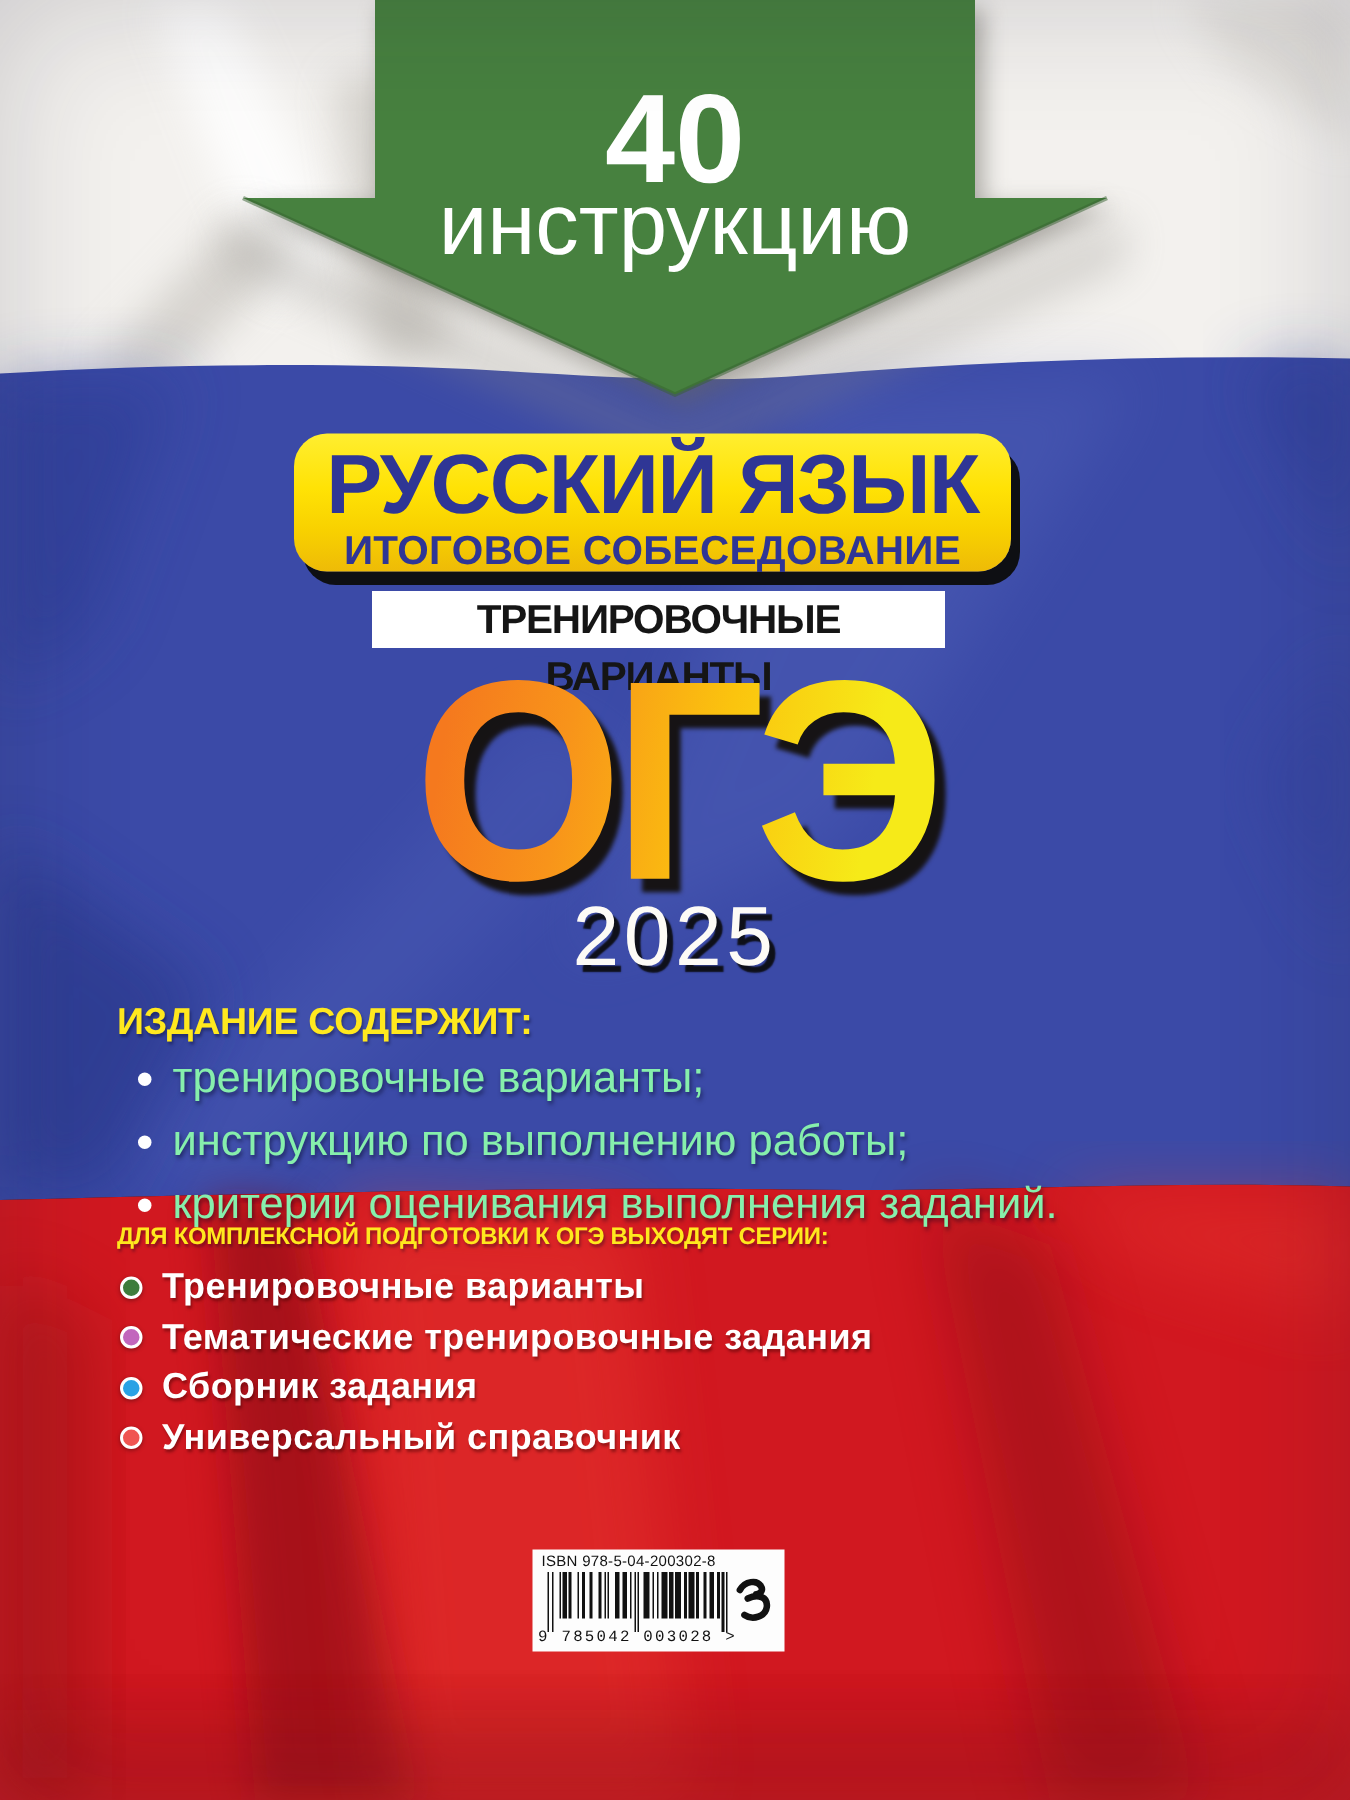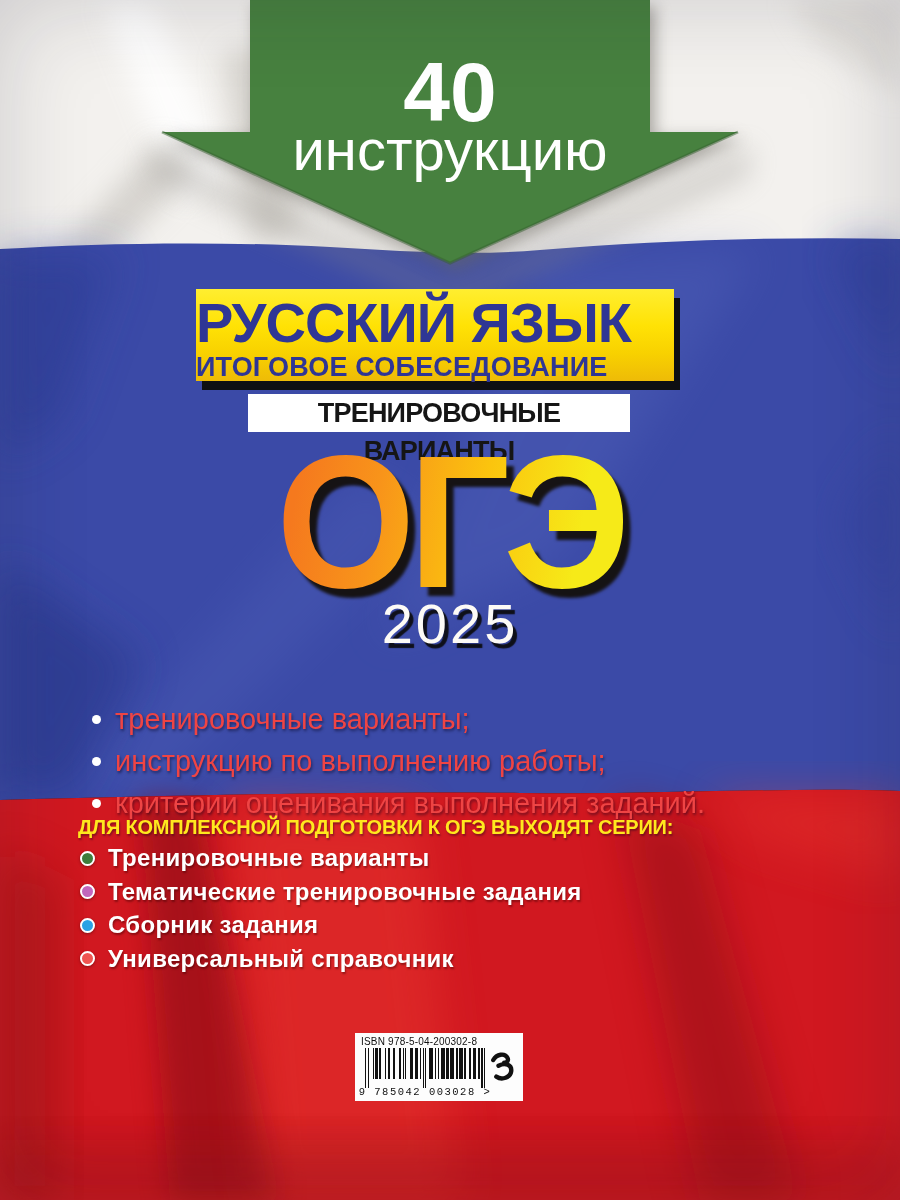--- a/index.html
+++ b/index.html
@@ -14,21 +14,21 @@
 
   
   .badge-number{top:50px;font-size:84px;line-height:1;font-weight:700;color:#fff;}
   .badge-label{top:121px;font-size:58px;line-height:1;font-weight:400;color:#fff;}
 
   
   .title-banner{
     left:196px;top:289px;width:478px;height:92px;
     background:linear-gradient(180deg,#ffee30 0%,#ffe205 40%,#f8d100 70%,#eebb07 100%);
     box-shadow:6px 9px 0 rgba(12,12,12,.96);
-    text-align:left;padding-top:5px;
+    text-align:center;padding-top:5px;border-radius:22px;
   }
   .title-line1{font-size:56px;line-height:58px;font-weight:800;letter-spacing:-1px;color:#2f3695;}
   .title-line2{font-size:27px;line-height:28px;font-weight:800;letter-spacing:.2px;color:#2f3695;margin-top:1px;}
 
   .subtitle-strip{
     left:248px;top:394px;width:382px;height:38px;background:#fff;
     text-align:center;line-height:38px;font-size:27px;font-weight:800;
     letter-spacing:-.8px;color:#151515;
   }
 
@@ -45,23 +45,23 @@
   }
 
   .section-heading{
     font-size:25px;font-weight:800;color:#ffe81e;letter-spacing:-.2px;
     text-shadow:1px 2px 2px rgba(0,0,30,.35);white-space:nowrap;
   }
   #contains-heading{left:78px;top:667px;}
   .bullet-list{left:88px;top:698px;margin:0;padding:0;list-style:none;}
   .bullet-list li{display:flex;align-items:center;height:42px;}
   .bullet-dot{width:9px;height:9px;border-radius:50%;background:#fff;margin:0 14px 0 4px;flex:0 0 auto;}
-  .bullet-text{font-size:29px;color:#ef4444;text-shadow:1px 2px 3px rgba(0,0,25,.5);white-space:nowrap;}
-
-  #series-heading{left:78px;top:816px;font-size:20px;}
+  .bullet-text{font-size:29px;color:#86efac;text-shadow:1px 2px 3px rgba(0,0,25,.5);white-space:nowrap;}
+
+  #series-heading{left:78px;top:816px;font-size:16px;}
   .series-list{left:80px;top:845px;}
   .series-row{display:flex;align-items:center;height:26px;margin-bottom:7.5px;}
   .series-marker{
     width:15px;height:15px;border-radius:50%;border:2.5px solid #fff;flex:0 0 auto;
     margin-right:13px;box-shadow:0 1px 3px rgba(0,0,0,.35);
   }
   .series-label{font-size:24px;font-weight:700;color:#fff;letter-spacing:.3px;
     text-shadow:1px 2px 2px rgba(60,0,0,.45);white-space:nowrap;}
 
   
@@ -129,20 +129,21 @@
   <div class="abs title-banner">
     <div class="title-line1">РУССКИЙ ЯЗЫК</div>
     <div class="title-line2">ИТОГОВОЕ СОБЕСЕДОВАНИЕ</div>
   </div>
 
   <div class="abs subtitle-strip">ТРЕНИРОВОЧНЫЕ ВАРИАНТЫ</div>
 
   <div class="abs ctr exam-name">ОГЭ</div>
   <div class="abs ctr exam-year">2025</div>
 
+  <div class="abs section-heading" id="contains-heading">ИЗДАНИЕ СОДЕРЖИТ:</div>
   <ul class="abs bullet-list">
     <li>
       <span class="bullet-dot"></span>
       <span class="bullet-text">тренировочные варианты;</span>
     </li>
     <li>
       <span class="bullet-dot"></span>
       <span class="bullet-text">инструкцию по выполнению работы;</span>
     </li>
     <li>

